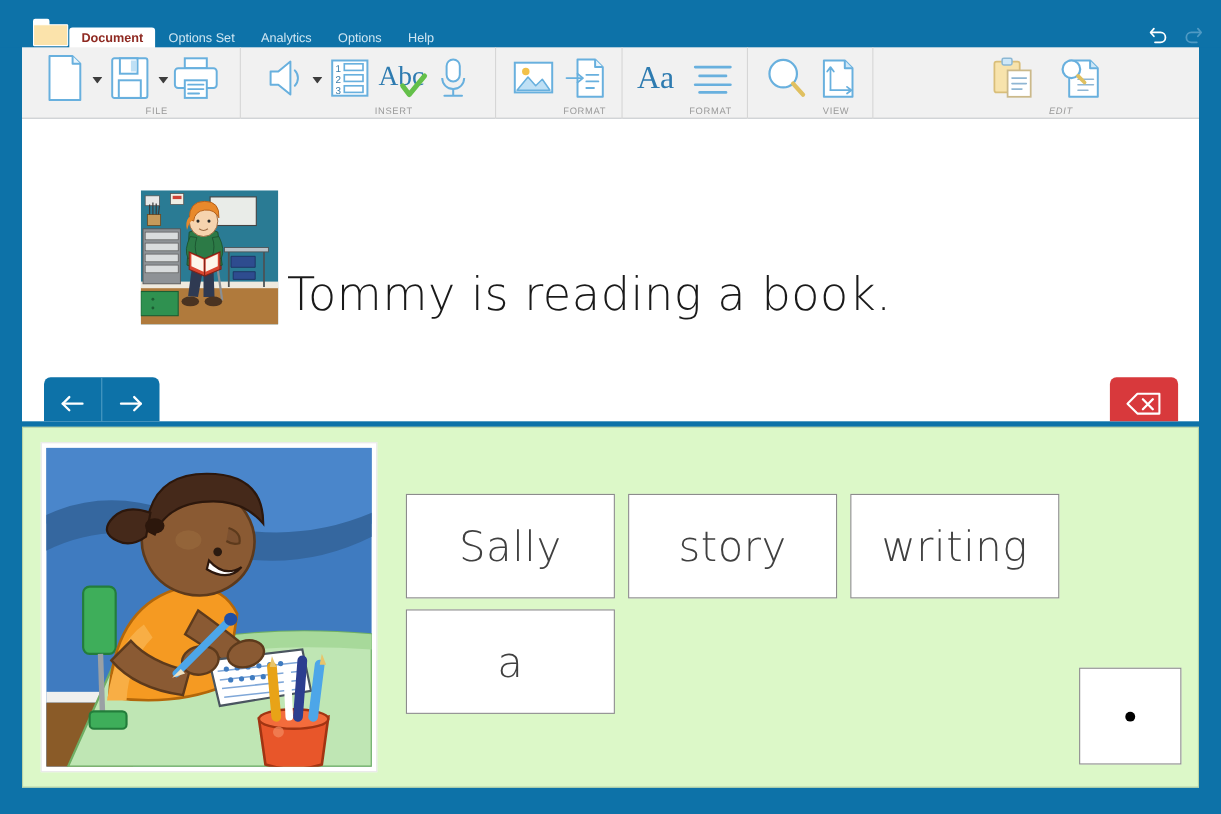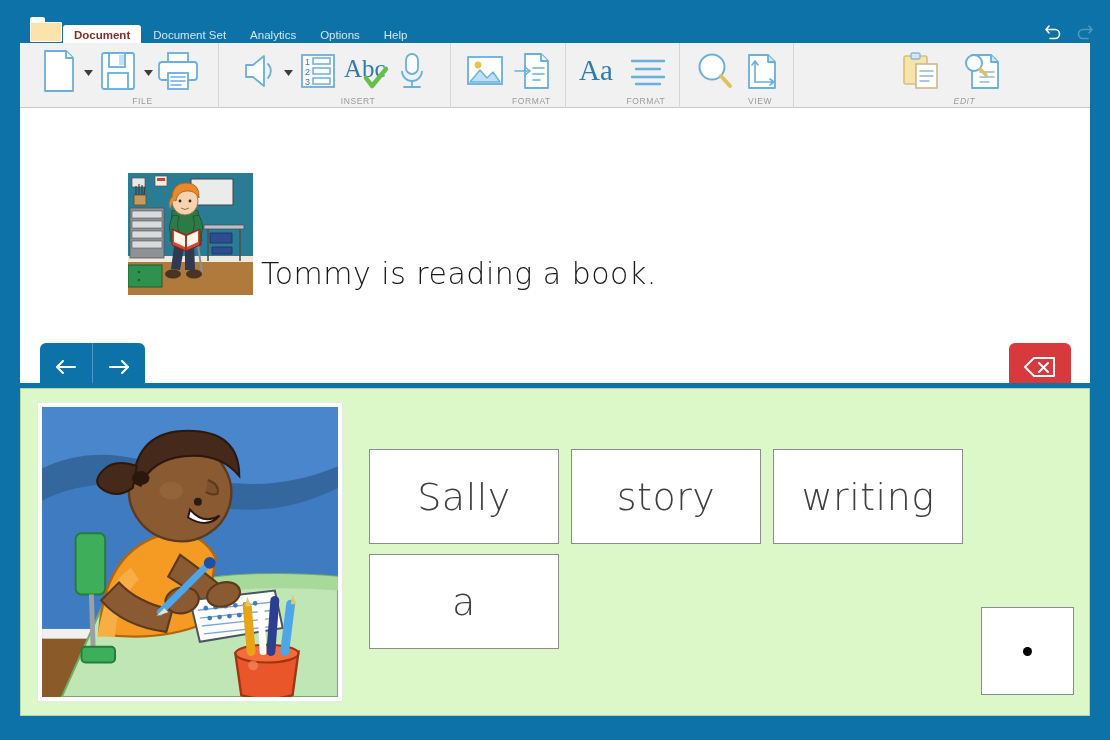--- a/index.html
+++ b/index.html
@@ -67,21 +67,21 @@
 
   
   .docpane {
     position: absolute; left: 20px; top: 108px; width: 1070px; height: 275px;
     background: #ffffff; overflow: hidden;
   }
   .doc-content { position: absolute; left: 0; top: 0; width: 100%; height: 100%; }
   .doc-row { position: absolute; left: 108px; top: 65px; display: flex; align-items: flex-end; }
   .doc-img { width: 125px; height: 122px; border: 0; display: block; }
   .doc-text {
-    font-size: 30px; color: #1a1a1a; margin-left: 8px;
+    font-size: 42px; color: #1a1a1a; margin-left: 8px;
     font-family: "DejaVu Sans", sans-serif; font-weight: 300;
     letter-spacing: .5px; white-space: nowrap; line-height: 1;
     position: relative; top: -6px;
   }
   .nav-group {
     position: absolute; left: 20px; top: 235px; width: 105px; height: 48px;
     background: #0d72a8; border-radius: 6px 6px 0 0; display: flex;
   }
   .nav-btn {
     flex: 1; display: flex; align-items: center; justify-content: center; cursor: default;
@@ -129,21 +129,21 @@
 
   <div class="titlebar">
 
     <div class="folder-icon">
       <div class="back"></div>
       <div class="body"></div>
     </div>
 
     <div class="tabs">
       <div class="tab active">Document</div>
-      <div class="tab">Document Set</div>
+      <div class="tab">Options Set</div>
       <div class="tab">Analytics</div>
       <div class="tab">Options</div>
       <div class="tab">Help</div>
     </div>
 
     <div class="winctrls">
       <span>
         <svg width="20" height="18" viewBox="0 0 20 18">
           <path d="M5 11 L2 7.5 L5 4" fill="none" stroke="#ffffff" stroke-width="1.6" stroke-linecap="round" stroke-linejoin="round"></path>
           <path d="M2.6 7.5 H11 a4.5 4.5 0 0 1 0 9 H6" fill="none" stroke="#ffffff" stroke-width="1.6" stroke-linecap="round"></path>

